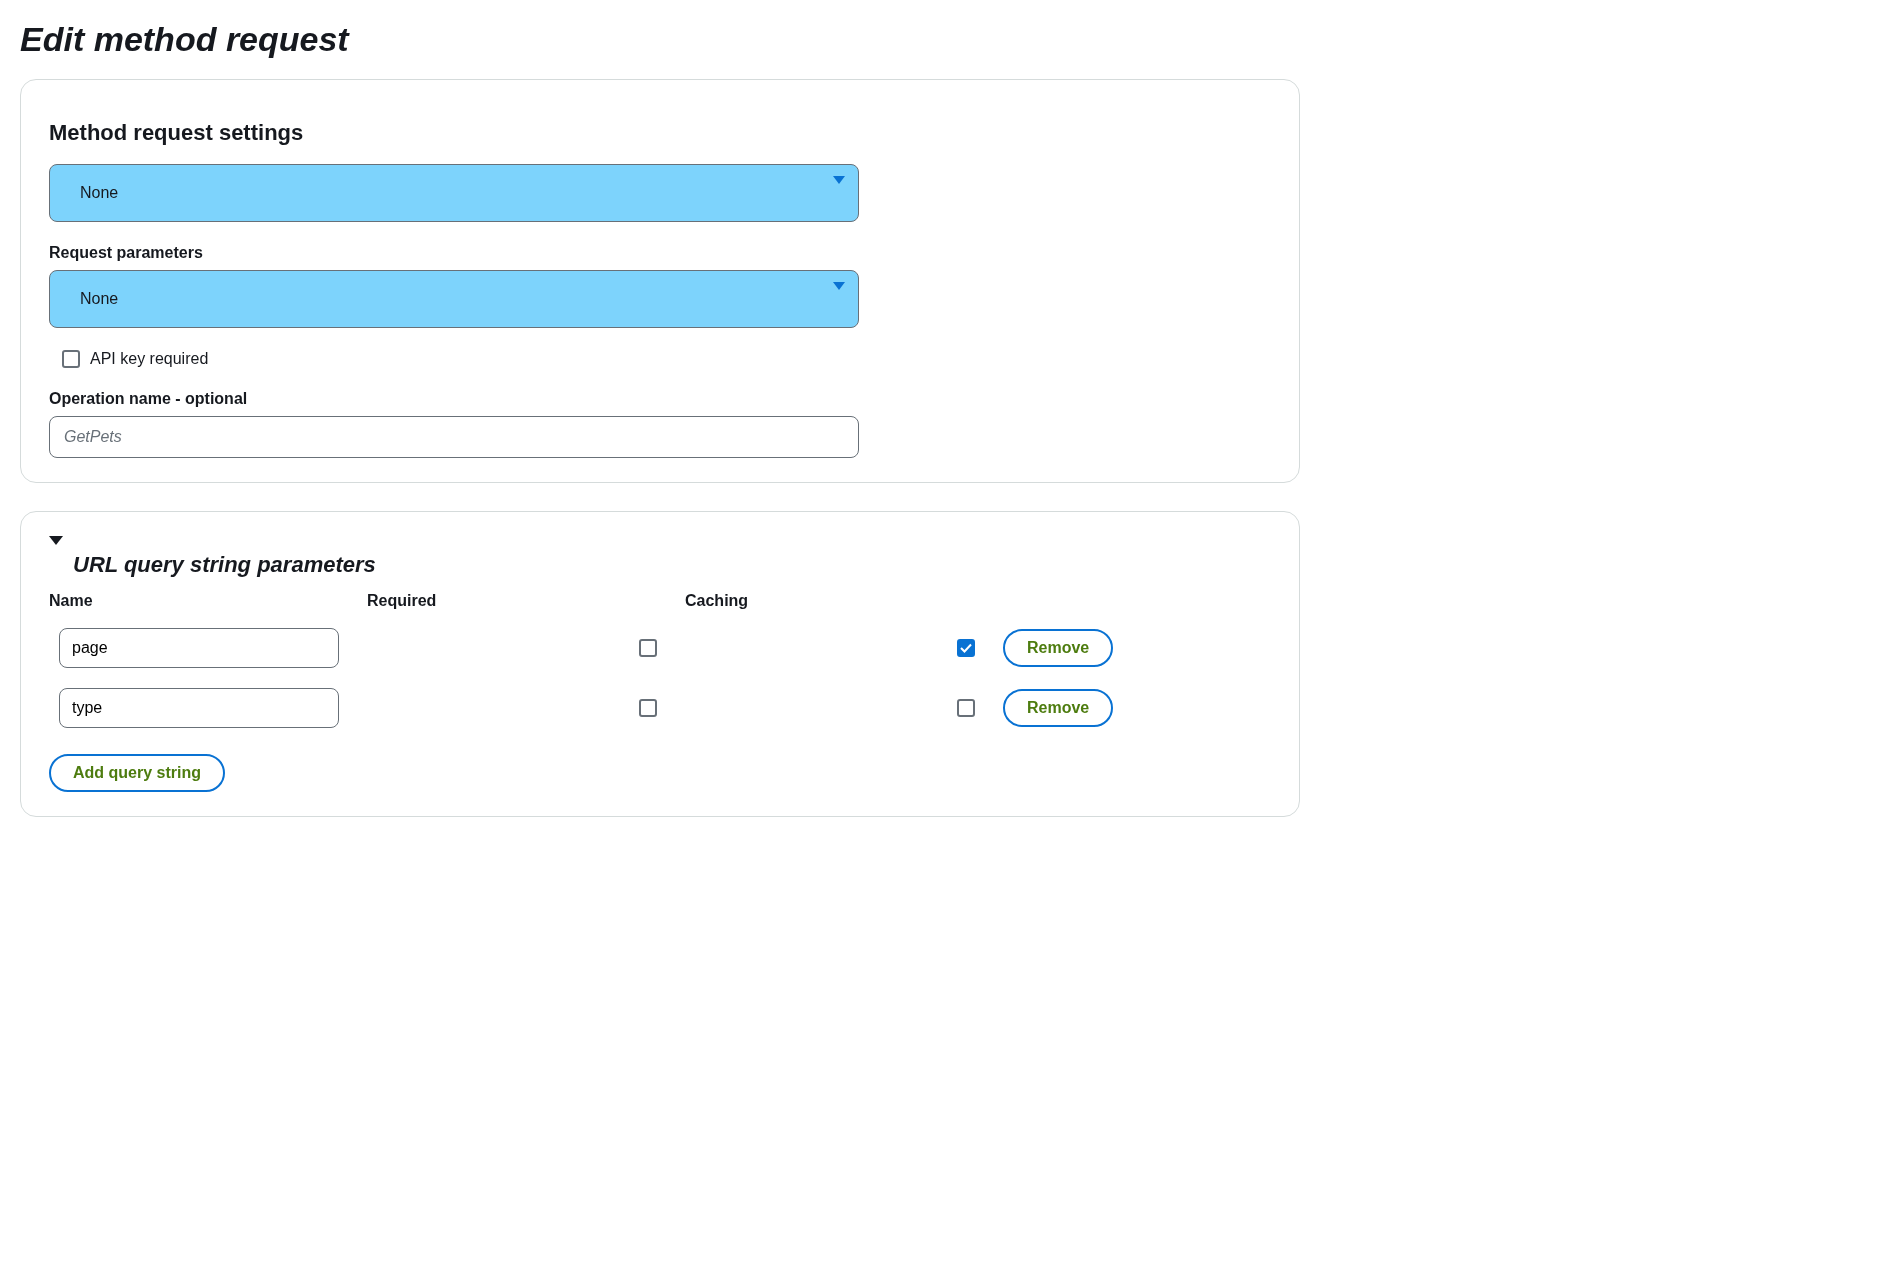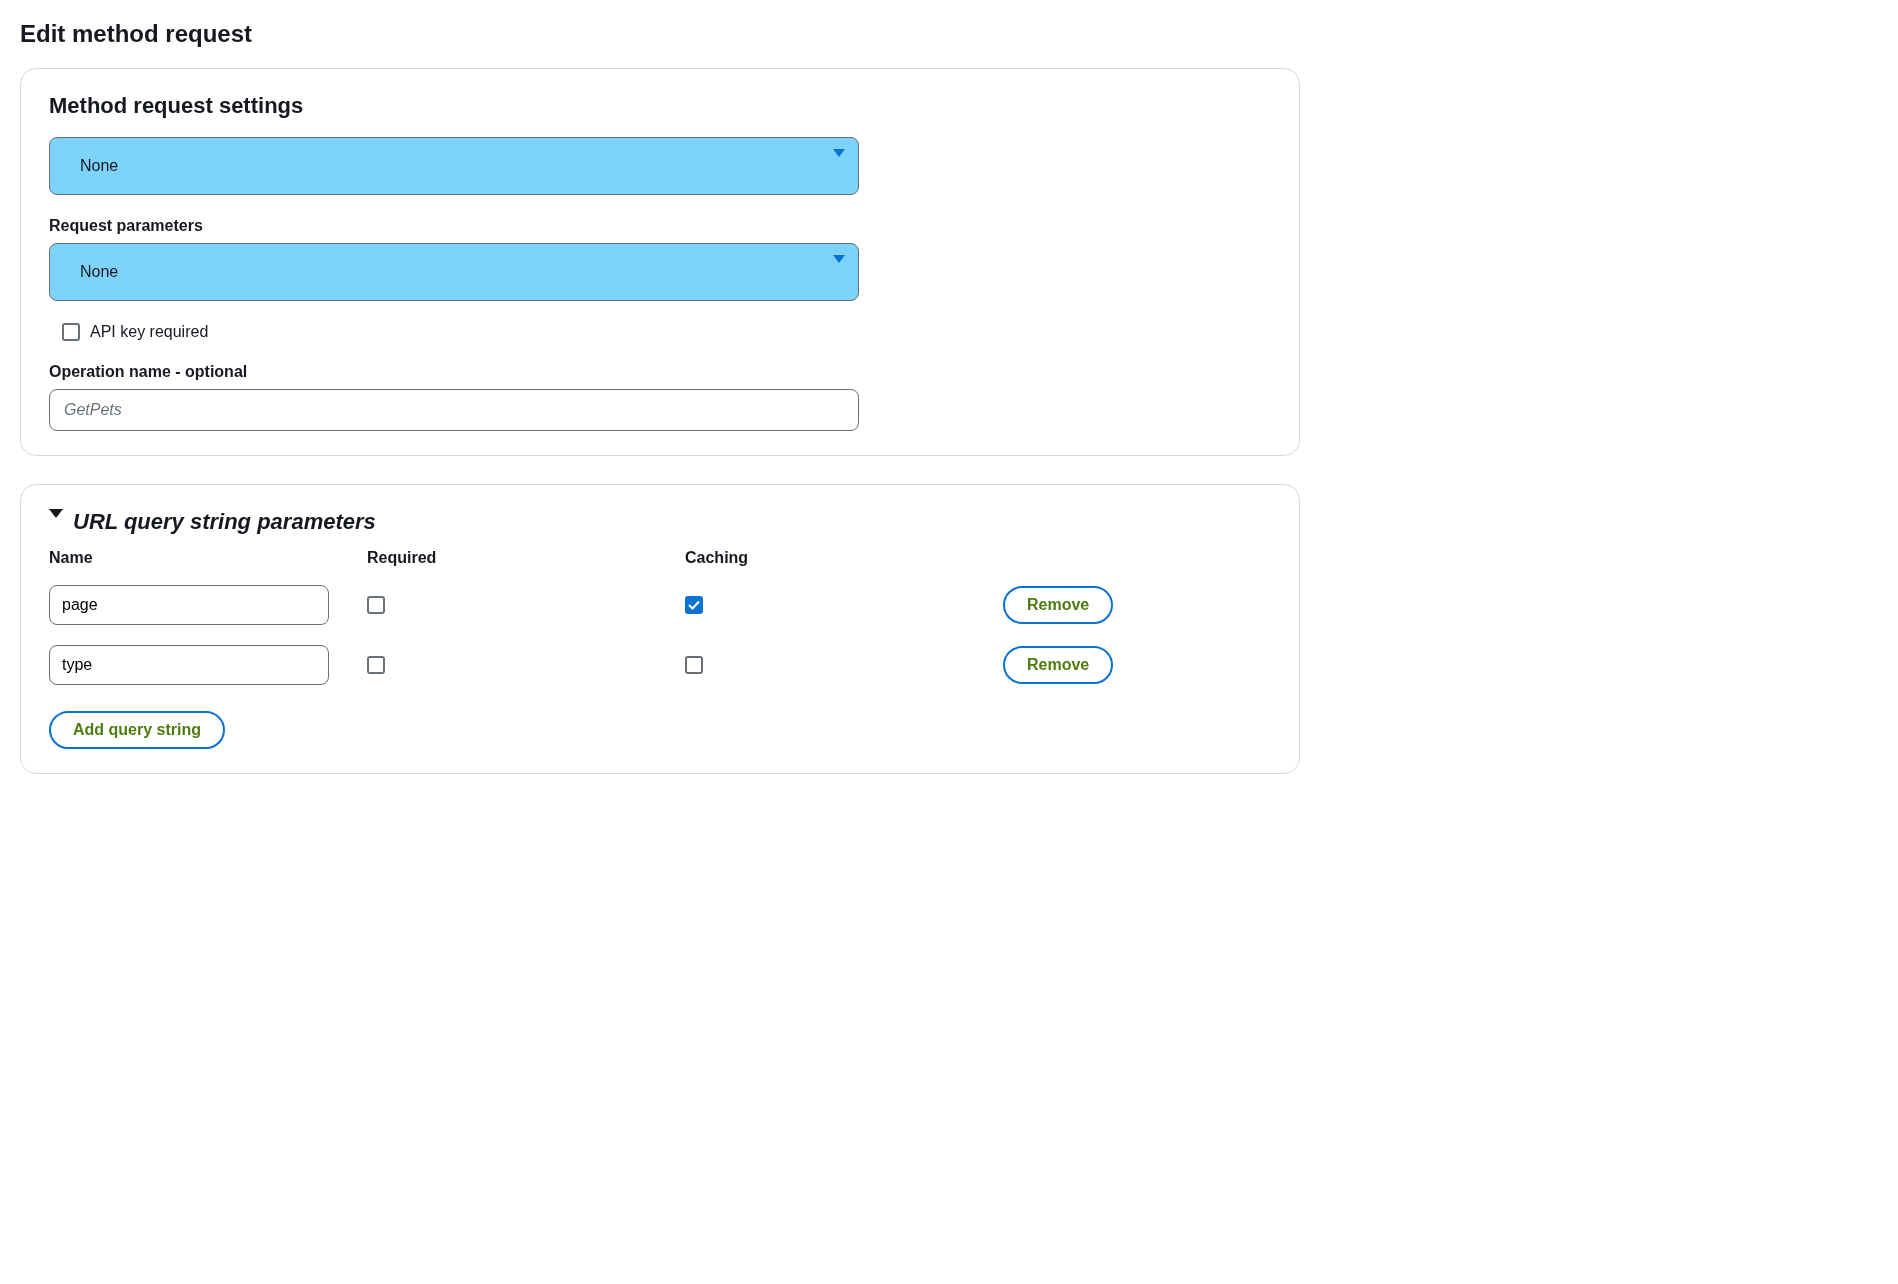--- a/index.html
+++ b/index.html
@@ -7,35 +7,37 @@
       margin: 0;
       padding: 0;
     }
     body {
       font-family: "Amazon Ember", "Helvetica Neue", Helvetica, Arial, sans-serif;
       padding: 20px;
       background: #ffffff;
       color: #16191f;
     }
     .page-title {
-      font-size: 24px;
+      font-size: 34px;
       font-weight: 700;
       margin-bottom: 20px;
+      font-style: italic;
     }
     .panel {
       border: 1px solid #d5dbdb;
       border-radius: 16px;
       padding: 24px 28px;
       margin-bottom: 28px;
       max-width: 1280px;
     }
     .panel-heading {
       font-size: 22px;
       font-weight: 700;
       margin-bottom: 18px;
+      margin-top: 16px;
     }
     .panel-heading-row {
       display: flex;
       align-items: flex-start;
       gap: 10px;
       margin-bottom: 14px;
       font-style: italic;
     }
     .field-label {
       font-size: 16px;
@@ -150,20 +152,21 @@
       font-weight: 700;
       padding-bottom: 8px;
     }
     .query-row {
       display: contents;
     }
     .query-cell {
       padding: 10px 0;
       display: flex;
       align-items: center;
+      justify-content: flex-end;
     }
     .query-cell.action {
       justify-content: flex-start;
     }
     .param-input {
       width: 100%;
       max-width: 280px;
       height: 40px;
       border: 1px solid #687078;
       border-radius: 8px;

